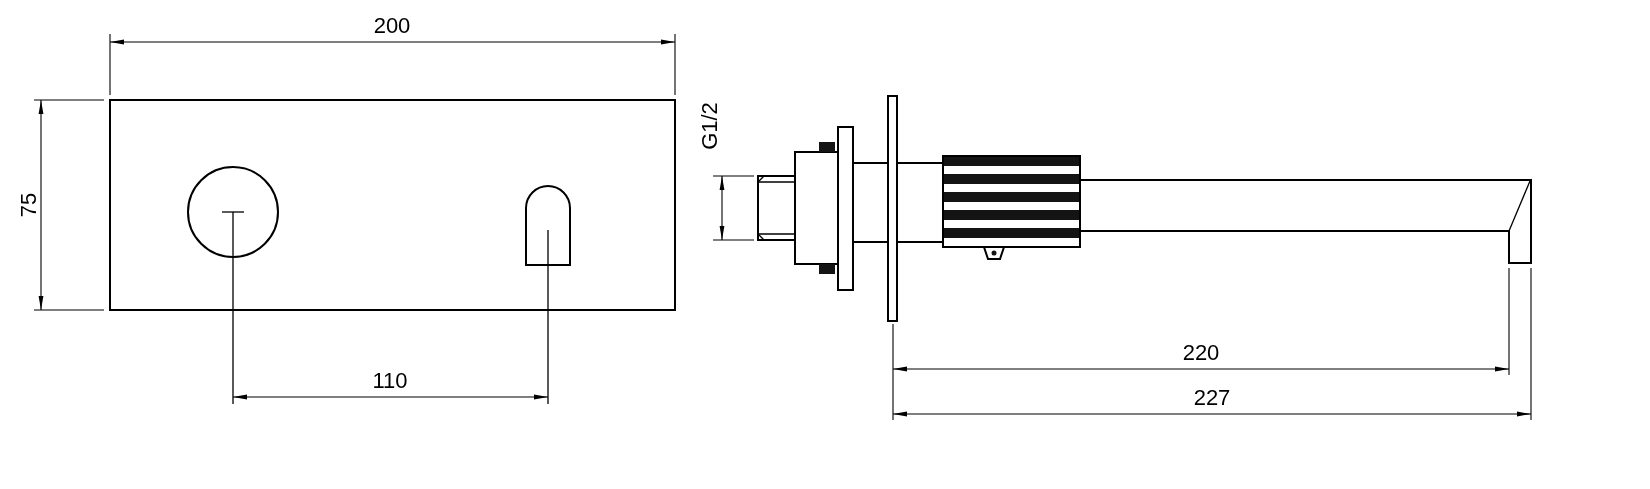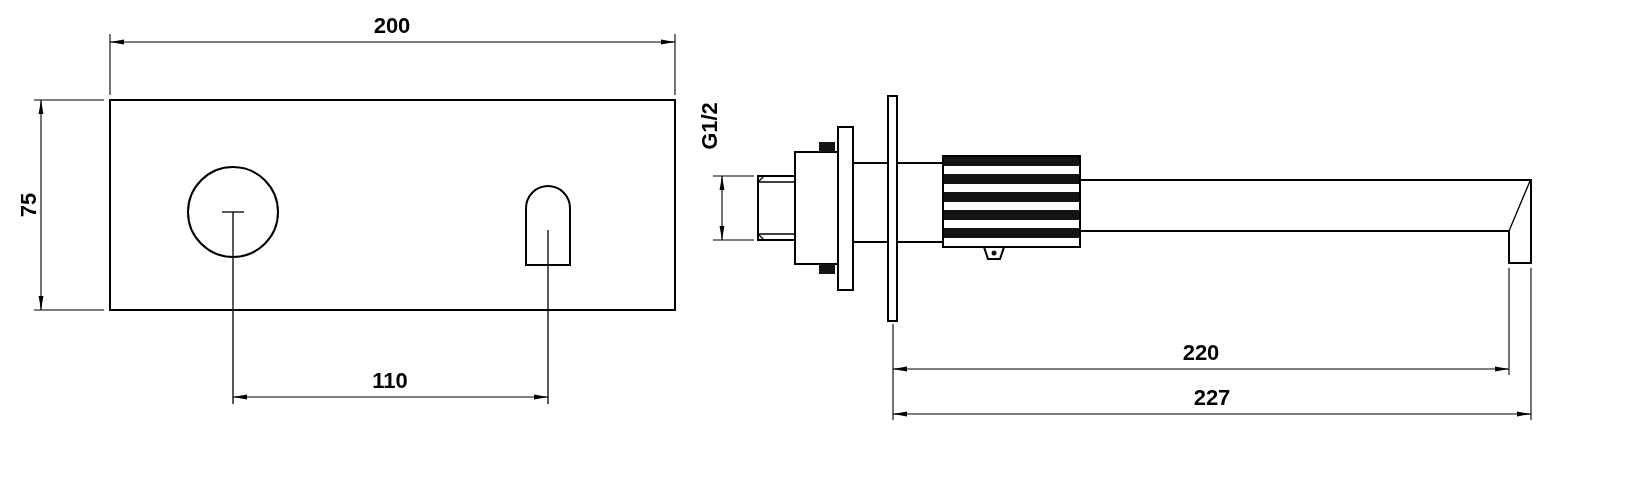--- a/index.html
+++ b/index.html
@@ -7,21 +7,20 @@
     padding: 0;
     background: #ffffff;
   }
   .stage {
     width: 1650px;
     height: 489px;
     background: #ffffff;
     position: relative;
     font-family: "Liberation Sans", sans-serif;
     overflow: hidden;
-    font-weight: bold;
   }
   svg { display: block; }
   .outline {
     fill: #ffffff;
     stroke: #000000;
     stroke-width: 2;
   }
   .outline-open {
     fill: none;
     stroke: #000000;

